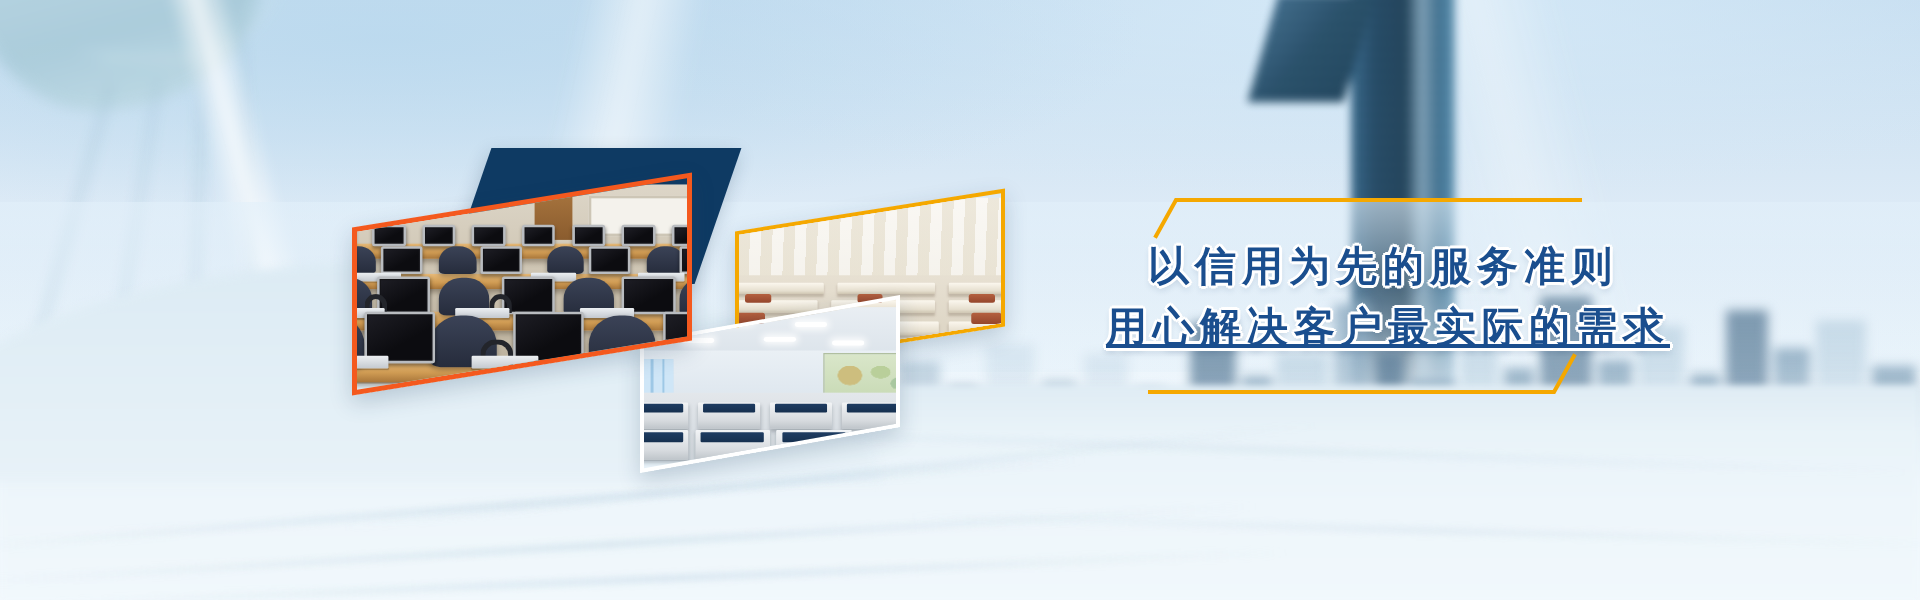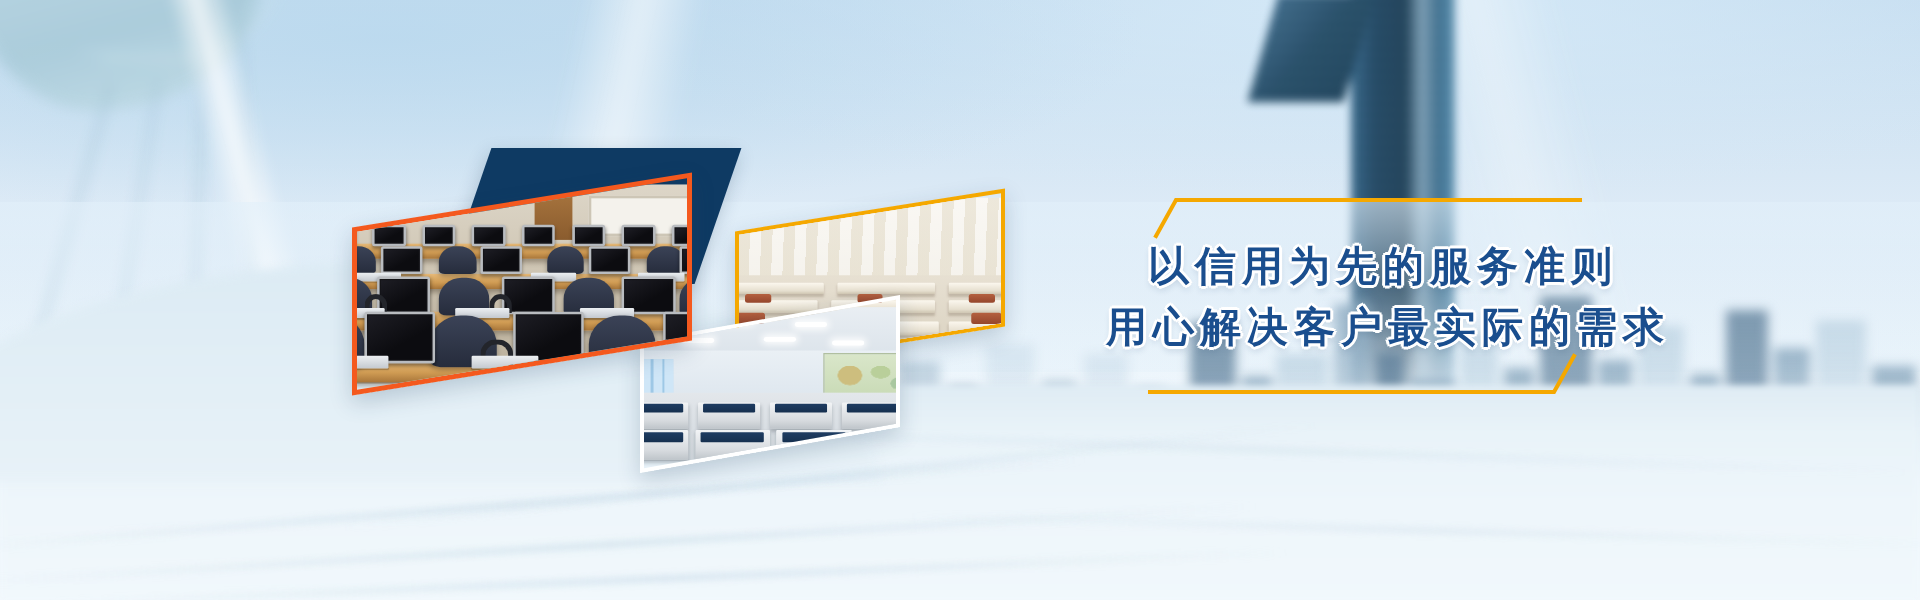--- a/index.html
+++ b/index.html
@@ -325,21 +325,21 @@
     color:#1A4E8E;
     white-space:nowrap;
     text-shadow:
       -2px -2px 0 #ffffff,  2px -2px 0 #ffffff,
       -2px  2px 0 #ffffff,  2px  2px 0 #ffffff,
       -3px  0   0 #ffffff,  3px  0   0 #ffffff,
        0   -3px 0 #ffffff,  0    3px 0 #ffffff,
        0    4px 7px rgba(20,55,100,.22);
   }
   .hl.line1 { padding-right:52px; }
-  .hl.line2 { padding-right:0px; }
+  .hl.line2 { padding-right:0px;text-decoration:underline; }
 </style>
 </head>
 <body>
 
 <div id="banner">
 
   <div class="sky-glow"></div>
 
   <div class="arch-wrap">
     <div class="arch-canopy"></div>

